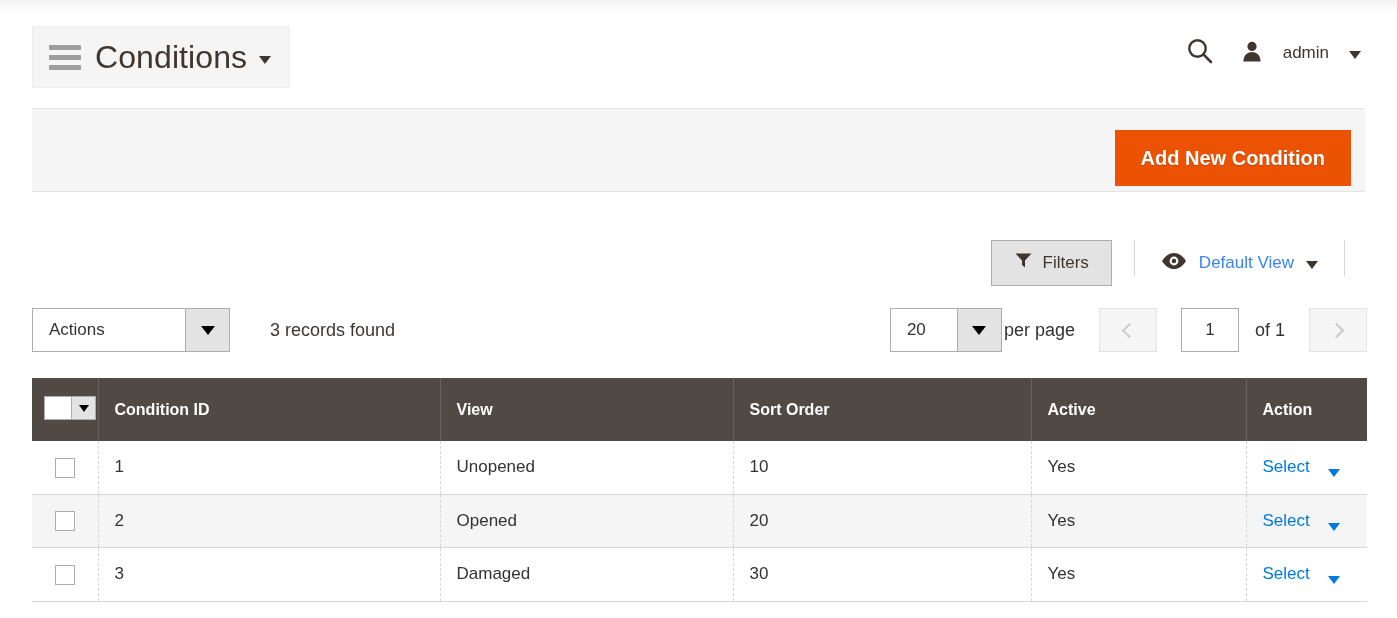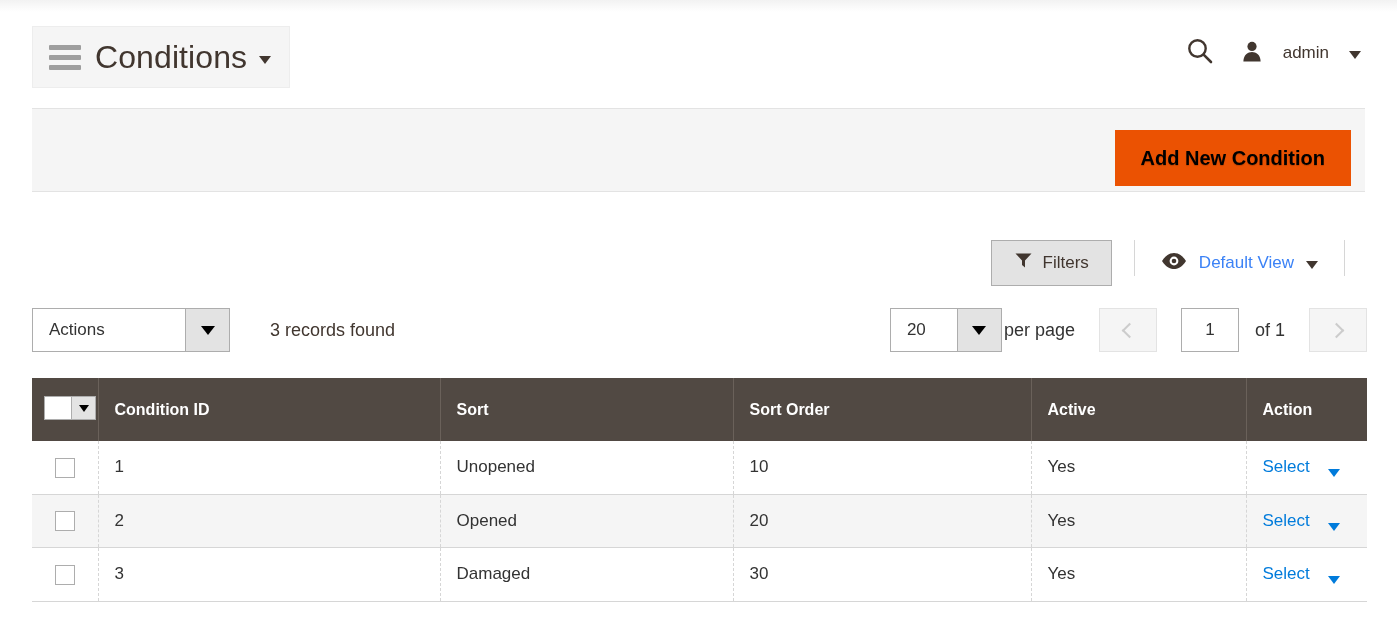--- a/index.html
+++ b/index.html
@@ -75,21 +75,21 @@
     position: absolute; left: 32px; top: 108px;
     width: 1333px; height: 84px;
     background: #f5f5f5;
     border-top: 1px solid #e3e3e3;
     border-bottom: 1px solid #e3e3e3;
   }
   .btn-primary {
     position: absolute; right: 14px; top: 21px;
     height: 56px; padding: 0 26px;
     background: #eb5202;
-    color: #000000;
+    color: #ffffff;
     font-size: 20px; font-weight: bold;
     border: none; cursor: pointer;
     display: flex; align-items: center;
     text-shadow: 0 1px 1px rgba(0,0,0,.18);
   }
   
   .grid-tools {
     position: absolute; right: 30px; top: 240px;
     display: flex; height: 46px;
   }
@@ -363,21 +363,21 @@
       <tr>
         <th class="col-check">
           <span class="head-chk-wrap">
             <span class="head-chk"></span>
             <span class="head-chk-arrow">
                 <i></i>
               </span>
           </span>
         </th>
         <th>Condition ID</th>
-        <th>Sort</th>
+        <th>View</th>
         <th>Sort Order</th>
         <th>Active</th>
         <th>Action</th>
       </tr>
     </thead>
     <tbody>
       <tr>
         <td class="col-check">
           <span class="chk"></span>
         </td>

